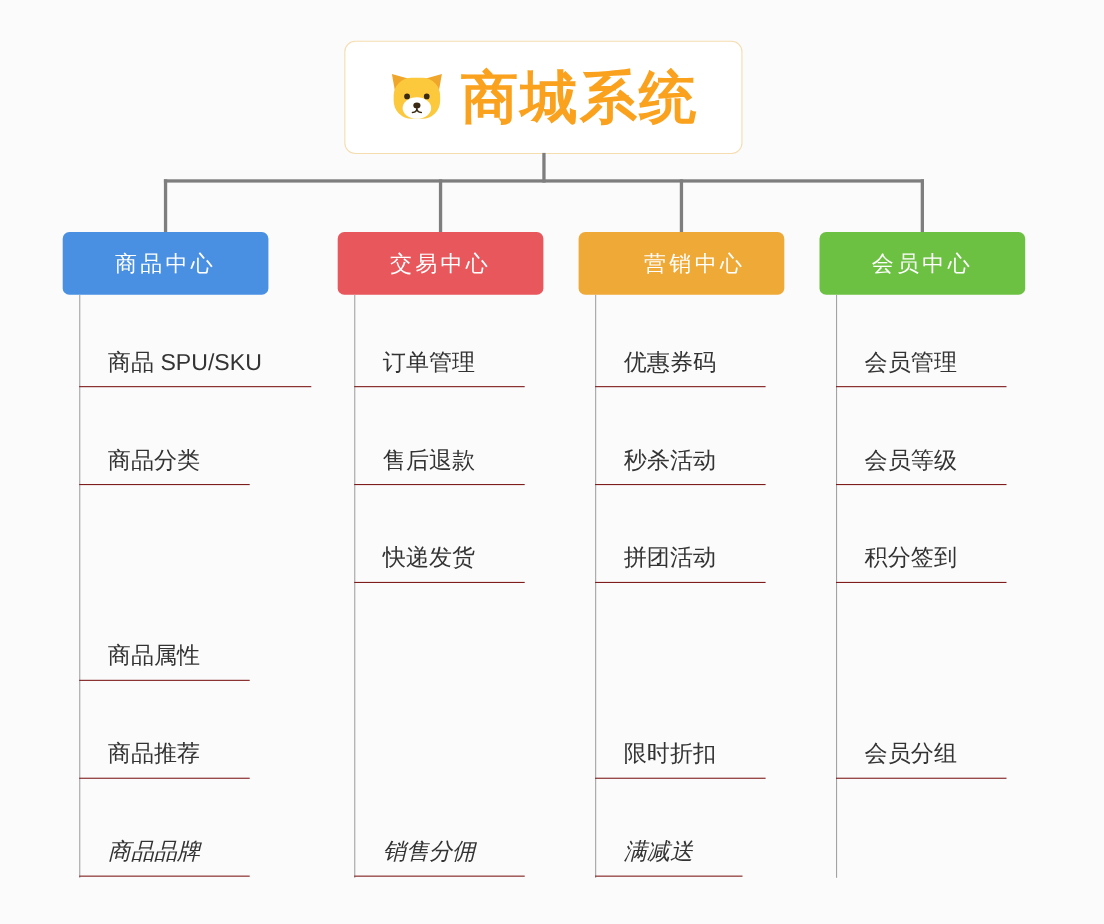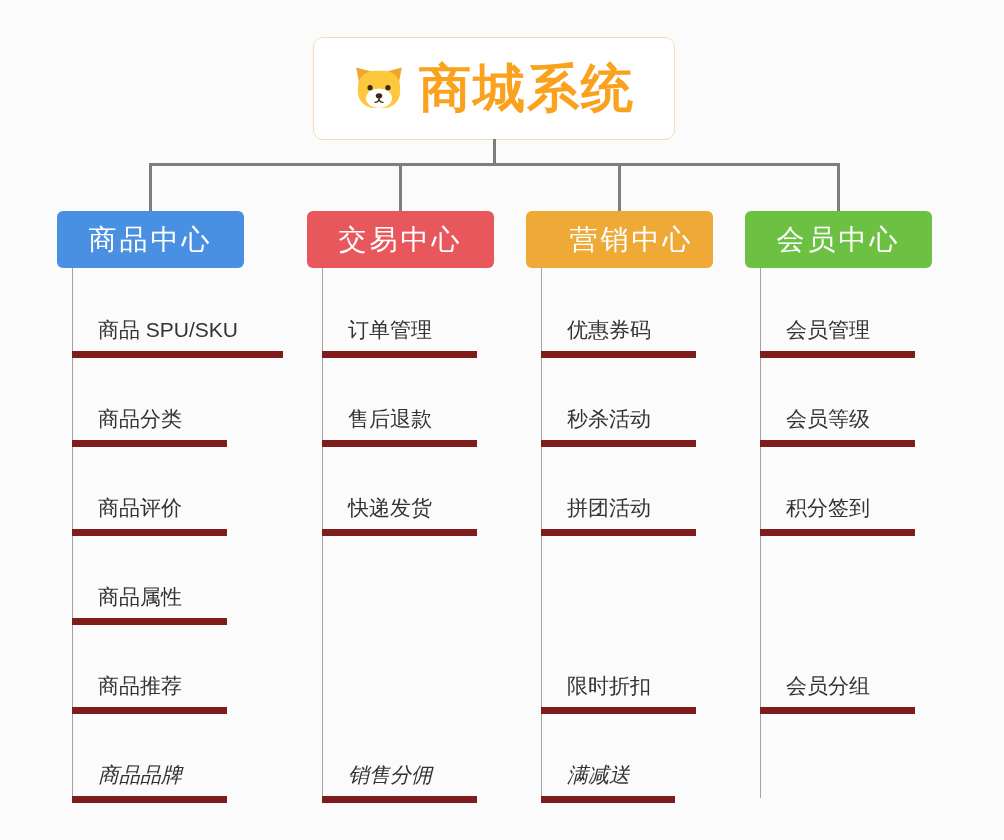--- a/index.html
+++ b/index.html
@@ -16,31 +16,31 @@
 
   
   .line { position:absolute; background:#7e7e7e; }
   .stub { left:493px; top:139px; width:3px; height:27px; }
   .hbar { left:149px; top:163px; width:691px; height:3px; }
   .drop { top:163px; width:3px; height:49px; }
   .d1 { left:149px; } .d2 { left:399px; } .d3 { left:618px; } .d4 { left:837px; }
 
   
   .branch { position:absolute; top:211px; width:187px; height:57px; border-radius:6px;
-            color:#ffffff; font-size:28px; letter-spacing:3px;
+            color:#ffffff; font-size:20px; letter-spacing:3px;
             display:flex; align-items:center; justify-content:center; cursor:default; }
   .b1 { left:57px; } .b2 { left:307px; } .b3 { left:526px;padding-left:24px; } .b4 { left:745px; }
 
   
   .vline { position:absolute; top:268px; width:1px; height:530px; background:#a3a3a3; }
   .v1 { left:72px; } .v2 { left:322px; } .v3 { left:541px; } .v4 { left:760px; }
 
   
   .child { position:absolute; font-size:21px; line-height:30px; color:#333333;
-           padding:0 45px 6px 26px; border-bottom:7px solid #7f1d1d; white-space:nowrap; }
+           padding:0 45px 6px 26px; border-bottom:1px solid #7f1d1d; white-space:nowrap; }
   .c1 { left:72px; } .c2 { left:322px; } .c3 { left:541px; } .c4 { left:760px; }
   .r1 { top:315px; } .r2 { top:404px; } .r3 { top:493px; }
   .r4 { top:582px; } .r5 { top:671px; } .r6 { top:760px;font-style:italic; }
 </style>
 </head>
 <body>
 
 <div class="canvas">
 
   <div class="root-node">
@@ -71,21 +71,20 @@
   <div class="branch b3" style="background-color: rgb(239, 169, 55);">营销中心</div>
   <div class="branch b4" style="background-color: rgb(108, 193, 67);">会员中心</div>
 
   <div class="vline v1"></div>
   <div class="vline v2"></div>
   <div class="vline v3"></div>
   <div class="vline v4"></div>
 
   <div class="child c1 r1">商品 SPU/SKU</div>
   <div class="child c1 r2">商品分类</div>
-  <div class="child c1 r3">商品评价</div>
   <div class="child c1 r4">商品属性</div>
   <div class="child c1 r5">商品推荐</div>
   <div class="child c1 r6">商品品牌</div>
 
   <div class="child c2 r1">订单管理</div>
   <div class="child c2 r2">售后退款</div>
   <div class="child c2 r3">快递发货</div>
   <div class="child c2 r6">销售分佣</div>
 
   <div class="child c3 r1">优惠券码</div>

